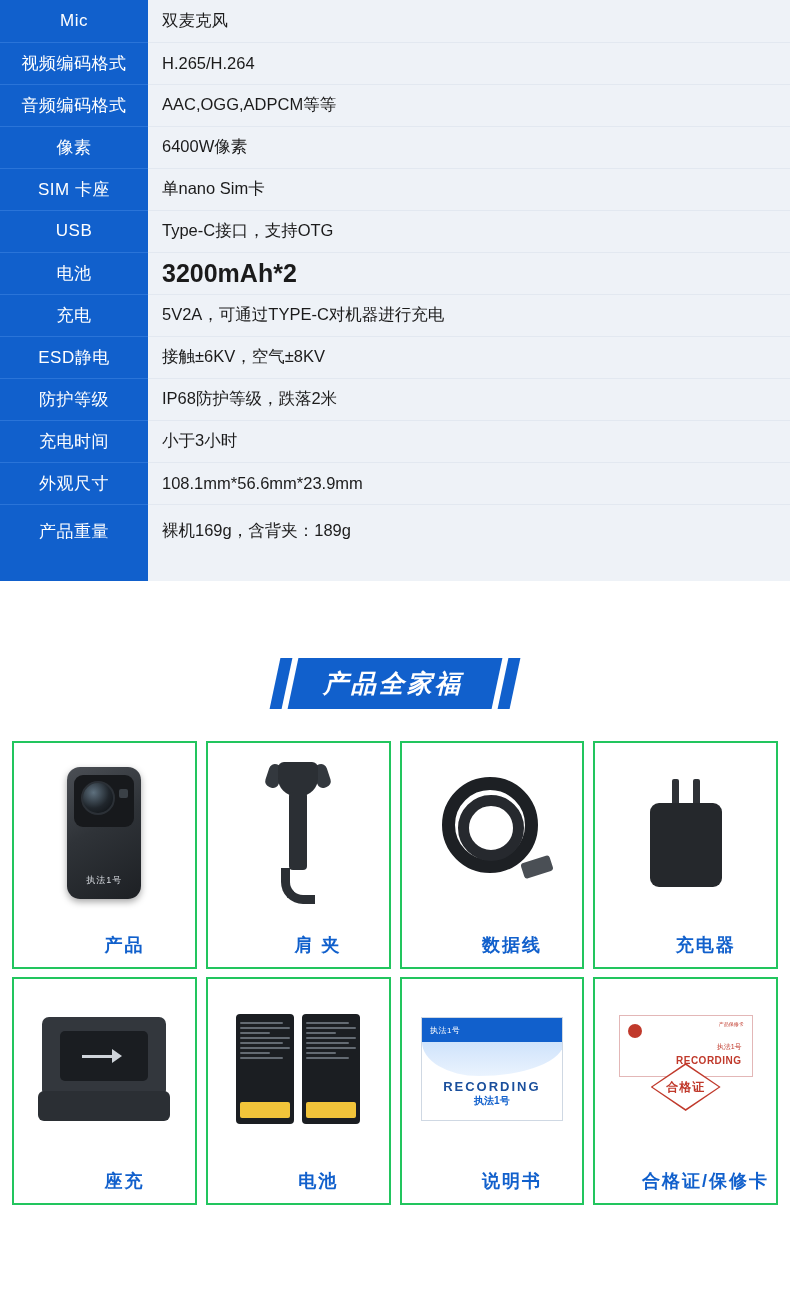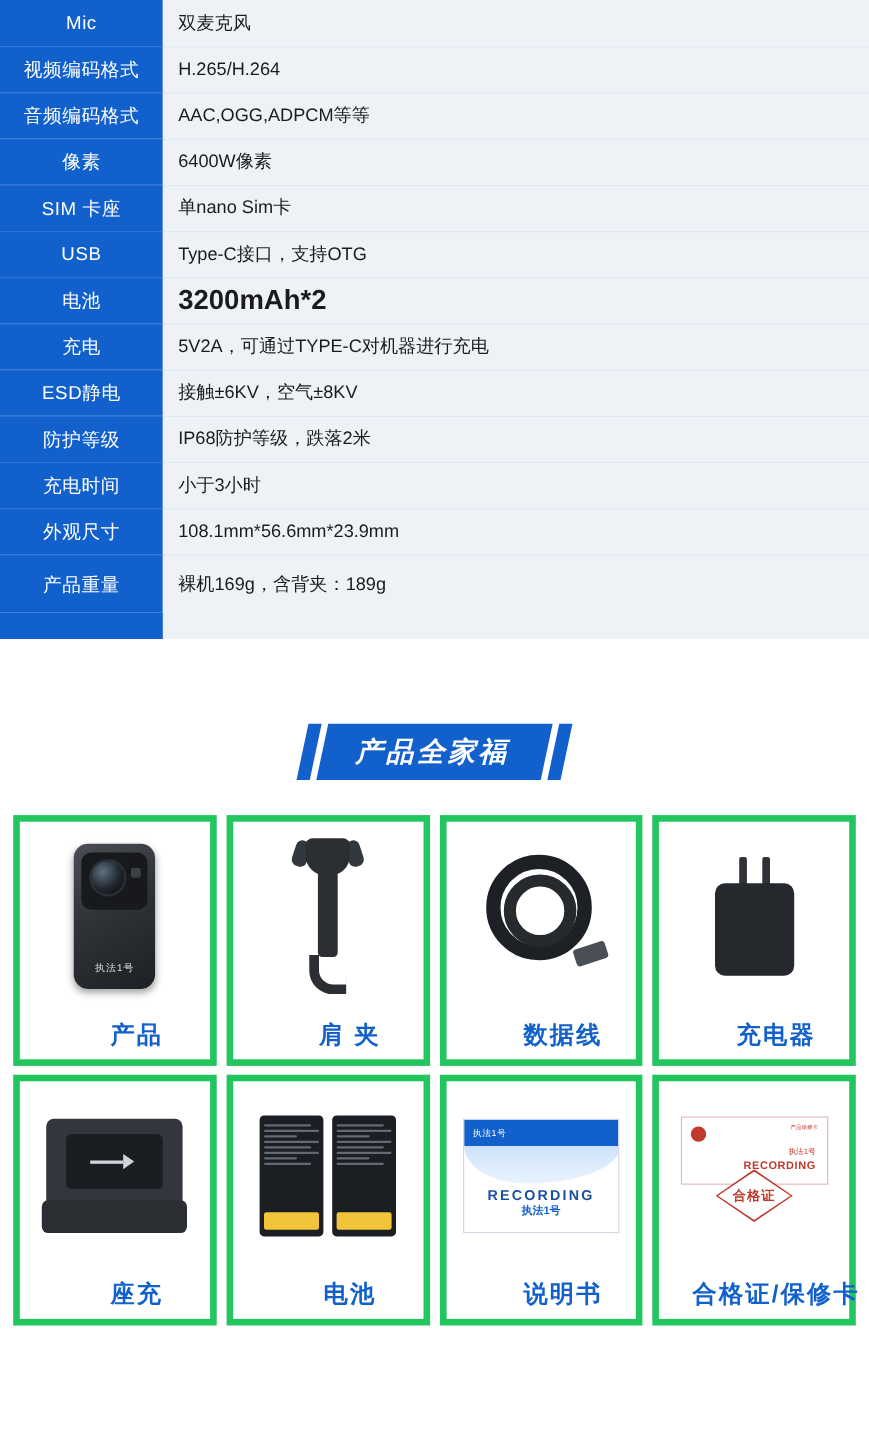--- a/index.html
+++ b/index.html
@@ -92,42 +92,42 @@
   }
 
   .grid {
     margin: 28px auto 0;
     width: 766px;
     display: grid;
     grid-template-columns: repeat(4, 1fr);
     gap: 8px 9px;
   }
   .cell {
-    border: 6px solid #22c55e;
+    border: 2px solid #22c55e;
     height: 228px;
     display: flex;
     flex-direction: column;
     align-items: center;
     background: #ffffff;
   }
   .cell-art {
     flex: 1;
     width: 100%;
     display: flex;
     align-items: center;
     justify-content: center;
     position: relative;
   }
   .cell-label {
     height: 44px;
     display: flex;
     align-items: center;
     justify-content: center;
     color: #1160cc;
-    font-size: 22px;
+    font-size: 18px;
     font-weight: bold;
     letter-spacing: 2px;
     width: 100%;
     margin-left: 40px;
   }
 
   
   .cam {
     width: 74px; height: 132px;
     background: linear-gradient(150deg,#4b4f55 0%, #2f3338 45%, #1d2024 100%);

